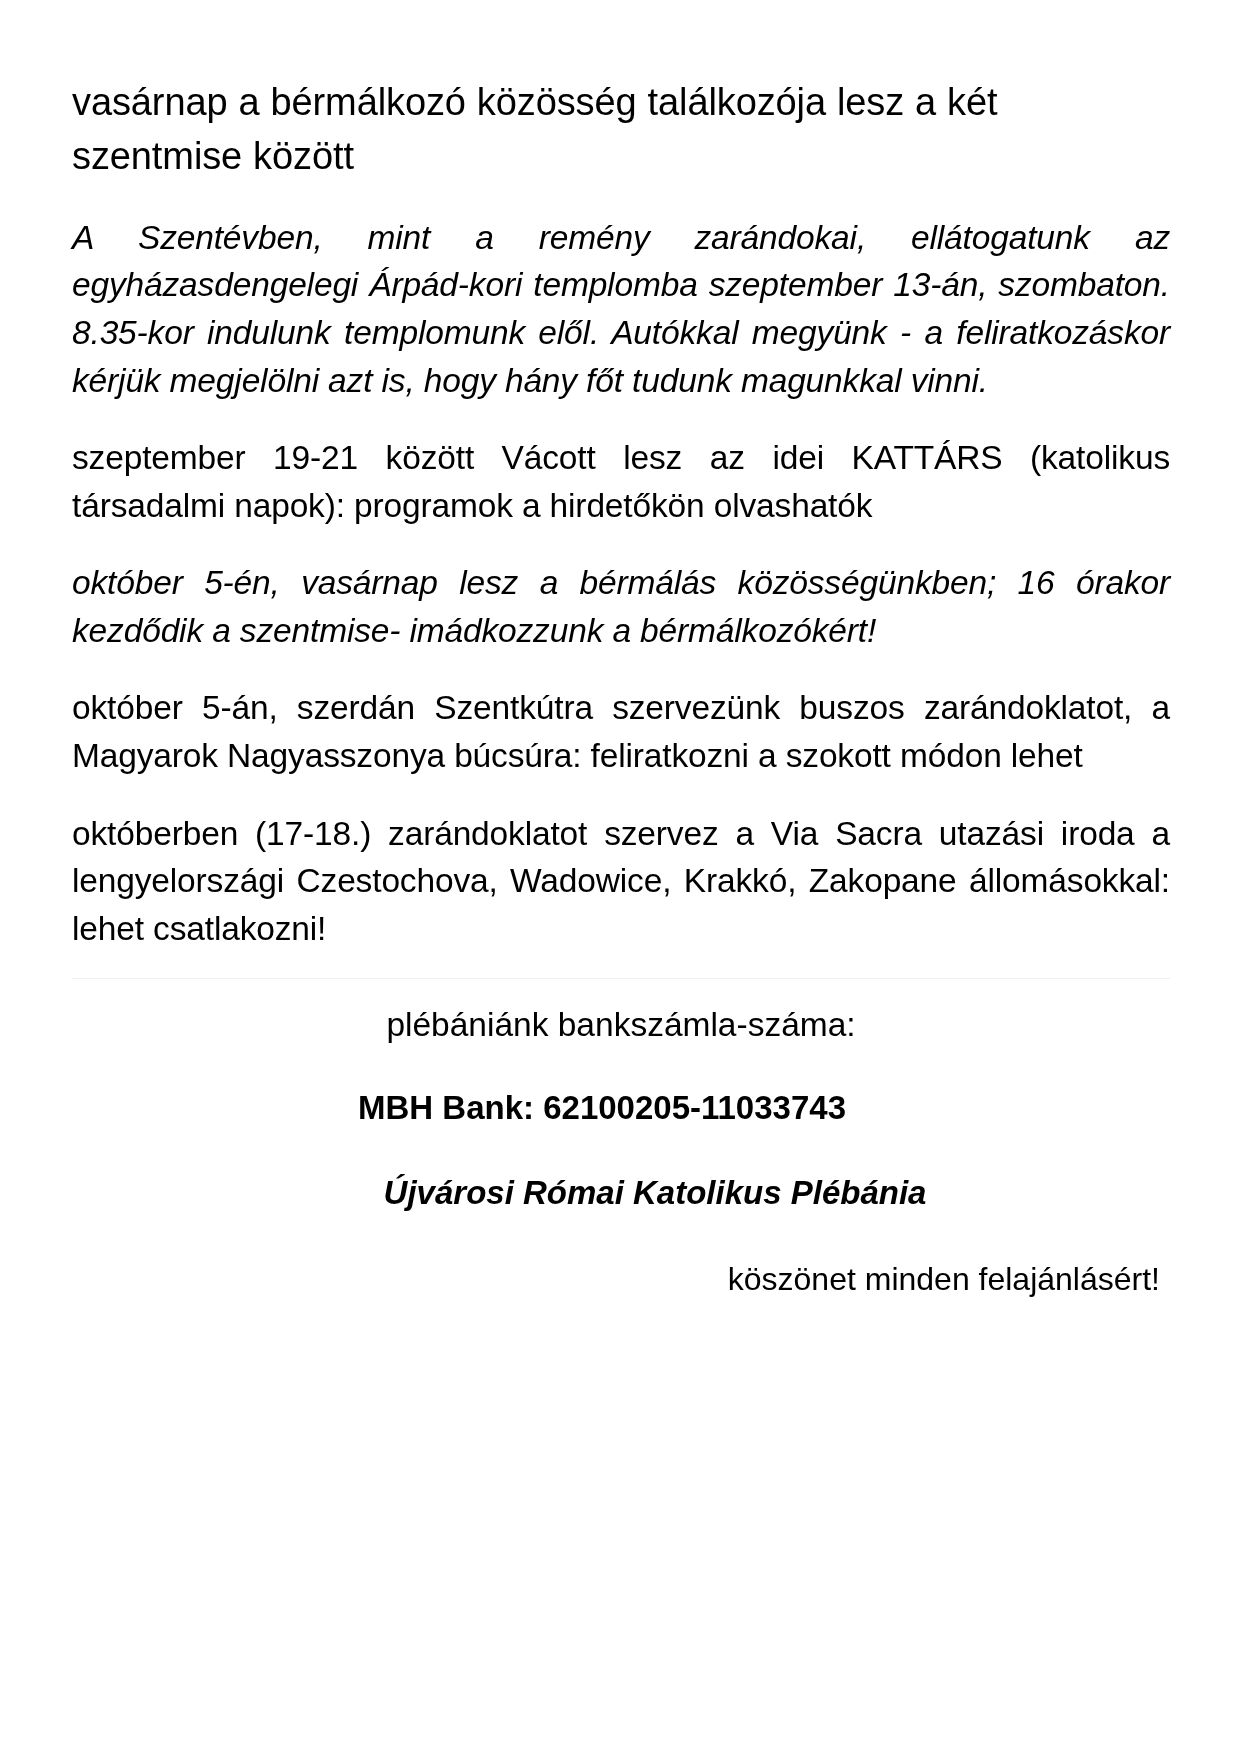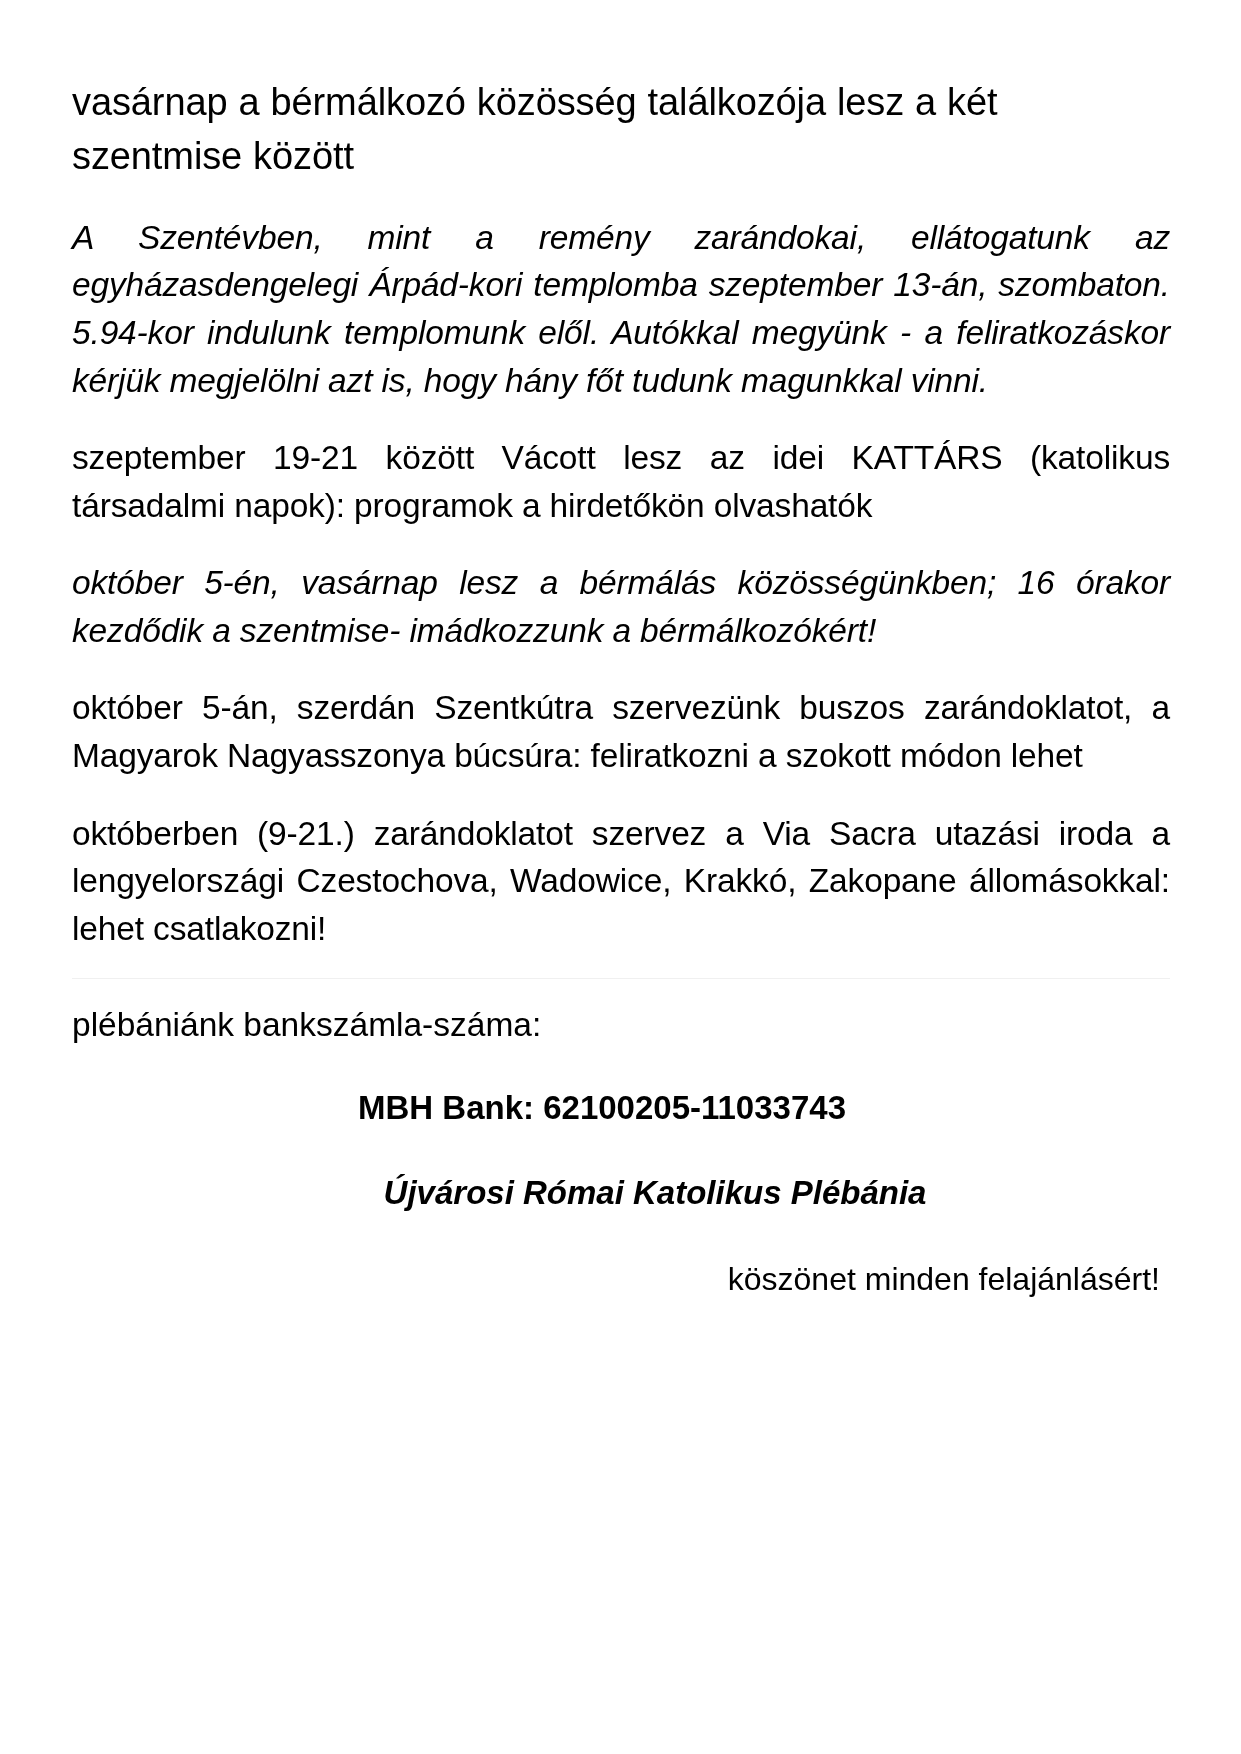--- a/index.html
+++ b/index.html
@@ -52,21 +52,21 @@
     width: 1098px;
     background: #f0f0f0;
     margin: 26px 0 0 0;
     border: 0;
   }
   p.bank-label {
     font-size: 33.5px;
     line-height: 1.42;
     margin: 0;
     padding: 22px 0 0 0;
-    text-align: left;
+    text-align: center;
   }
   p.bank-number {
     font-size: 33px;
     font-weight: bold;
     line-height: 1.42;
     margin: 0;
     padding: 36px 0 0 0;
     text-align: center;
     text-indent: -38px;
   }
@@ -90,30 +90,30 @@
   }
 </style>
 </head>
 <body>
 
 <div class="page">
   <div class="doc-body">
 
     <h1 class="title">vasárnap a bérmálkozó közösség találkozója lesz a két szentmise között</h1>
 
-    <p class="para italic">A Szentévben, mint a remény zarándokai, ellátogatunk az egyházasdengelegi Árpád-kori templomba szeptember 13-án, szombaton. 5.94-kor indulunk templomunk elől. Autókkal megyünk - a feliratkozáskor kérjük megjelölni azt is, hogy hány főt tudunk magunkkal vinni.</p>
+    <p class="para italic">A Szentévben, mint a remény zarándokai, ellátogatunk az egyházasdengelegi Árpád-kori templomba szeptember 13-án, szombaton. 8.35-kor indulunk templomunk elől. Autókkal megyünk - a feliratkozáskor kérjük megjelölni azt is, hogy hány főt tudunk magunkkal vinni.</p>
 
     <p class="para">szeptember 19-21 között Vácott lesz az idei KATTÁRS (katolikus társadalmi napok): programok a hirdetőkön olvashatók</p>
 
     <p class="para italic">október 5-én, vasárnap lesz a bérmálás közösségünkben; 16 órakor kezdődik a szentmise- imádkozzunk a bérmálkozókért!</p>
 
     <p class="para">október 5-án, szerdán Szentkútra szervezünk buszos zarándoklatot, a Magyarok Nagyasszonya búcsúra: feliratkozni a szokott módon lehet</p>
 
 
-    <p class="para">októberben (9-21.) zarándoklatot szervez a Via Sacra utazási iroda a lengyelországi Czestochova, Wadowice, Krakkó, Zakopane állomásokkal: lehet csatlakozni!</p>
+    <p class="para">októberben (17-18.) zarándoklatot szervez a Via Sacra utazási iroda a lengyelországi Czestochova, Wadowice, Krakkó, Zakopane állomásokkal: lehet csatlakozni!</p>
 
     <hr class="divider">
 
     <p class="bank-label">plébániánk bankszámla-száma:</p>
 
     <p class="bank-number">MBH Bank: 62100205-11033743</p>
 
     <p class="parish-name">Újvárosi Római Katolikus Plébánia</p>
 
     <p class="thanks">köszönet minden felajánlásért!</p>

